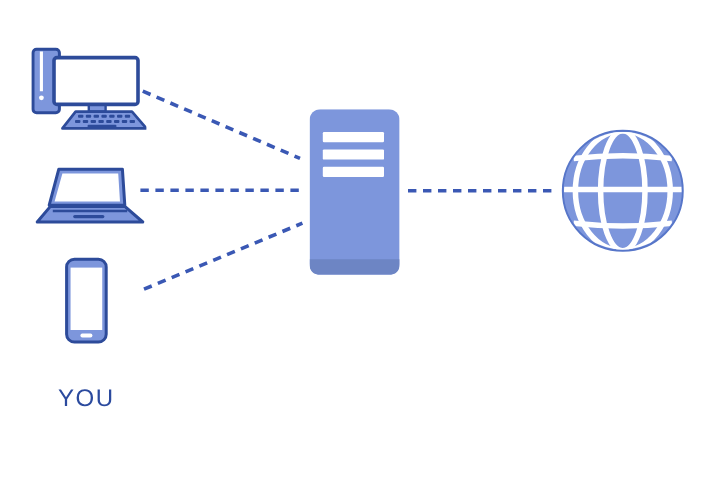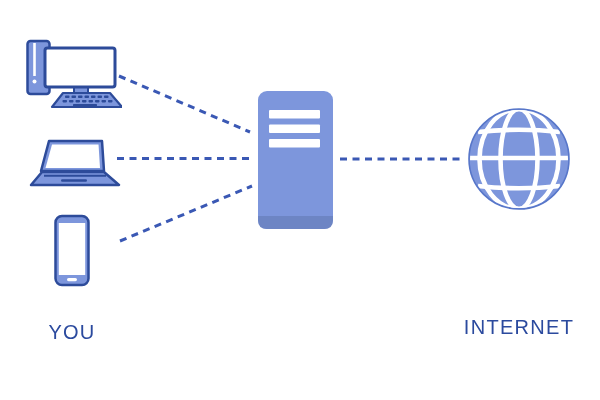--- a/index.html
+++ b/index.html
@@ -111,15 +111,14 @@
         <path d="M11 25 Q52 20.5 93 25"></path>
         <path d="M2 51 L102 51"></path>
         <path d="M11 79 Q52 83.5 93 79"></path>
       </g>
     </svg>
   </div>
 
   <div class="label" style="left:22px;top:320px;width:100px;">YOU</div>
 
 
-  <div class="label" style="left:459px;top:315px;width:120px;">INTERNET</div>
 
 </div>
 
 </body></html>

